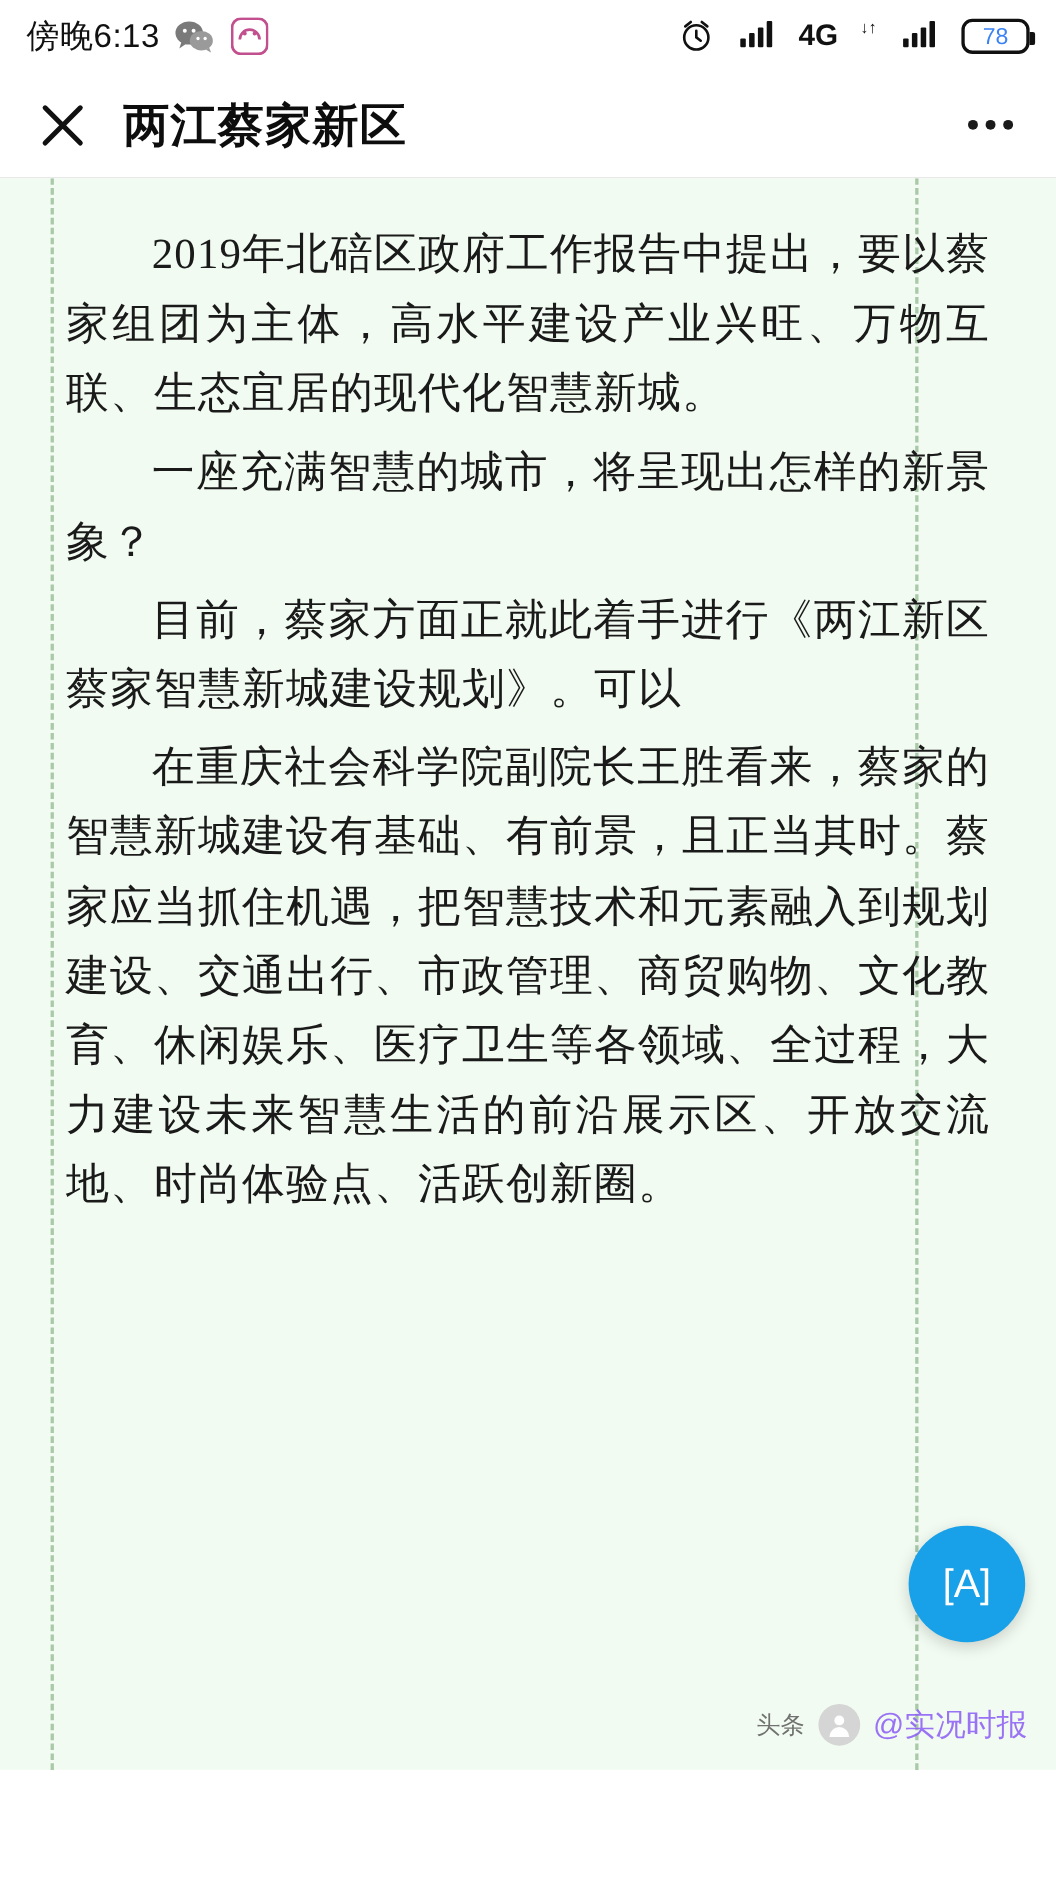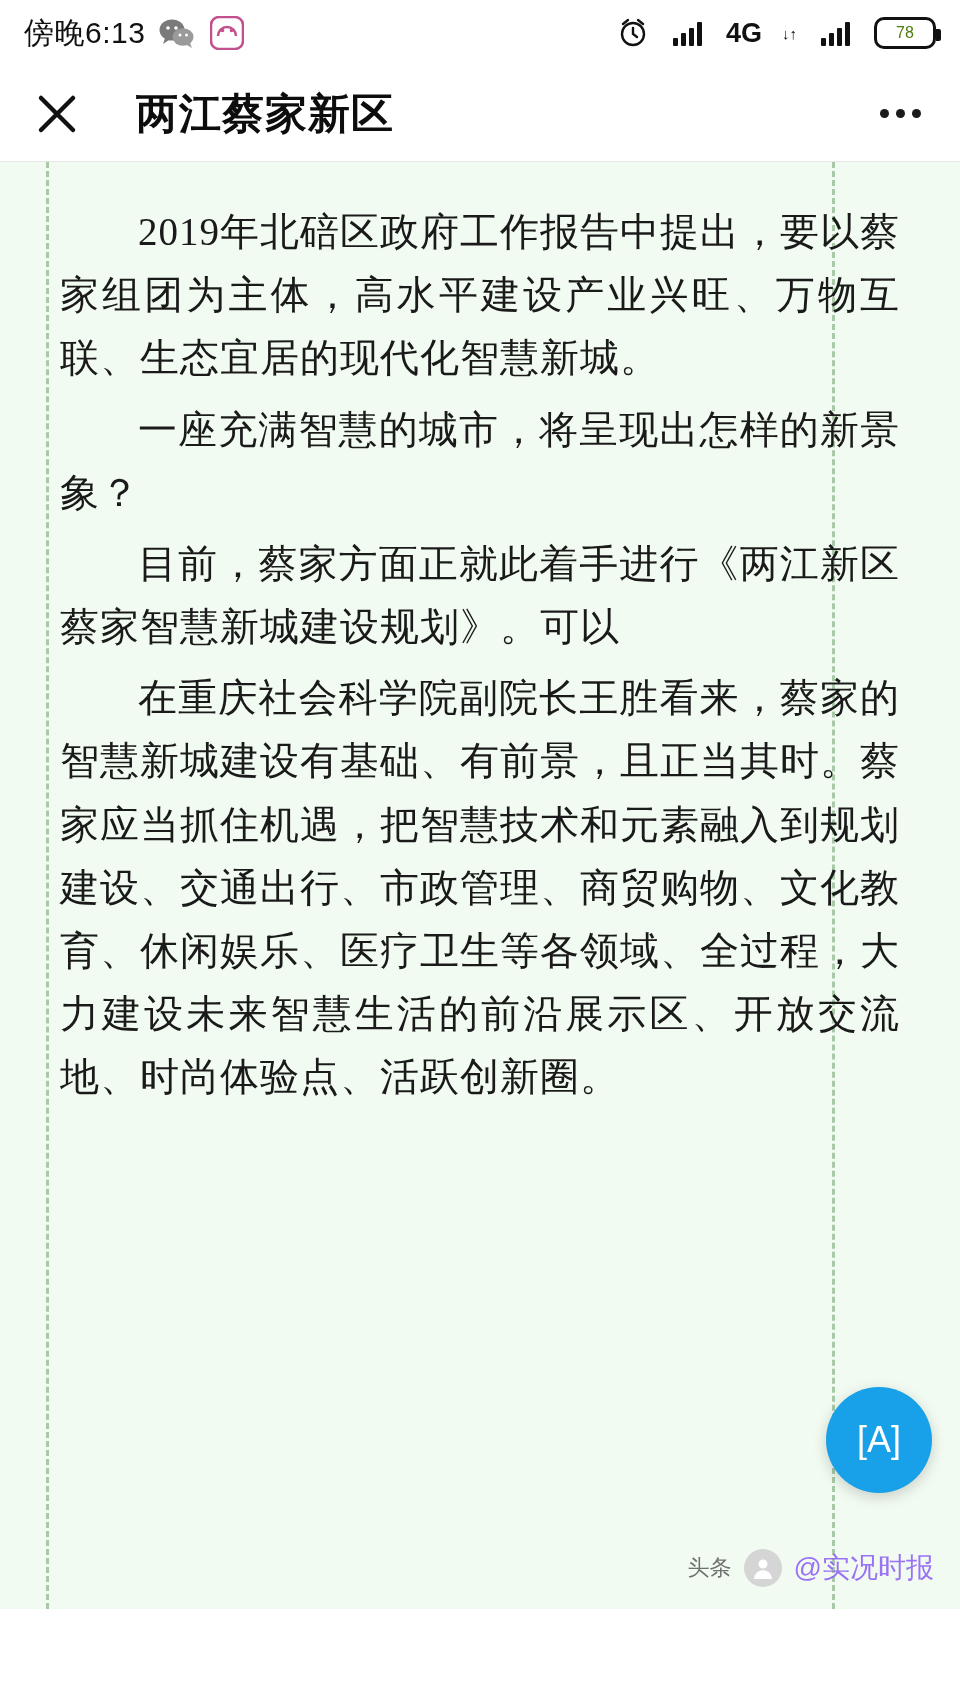--- a/index.html
+++ b/index.html
@@ -50,21 +50,20 @@
     justify-content: center;
   }
   .badge-wechat { background: #ffffff; }
   .badge-wechat svg { display: block; }
   .badge-pink {
     background: #ffffff;
     border-radius: 9px;
   }
   .status-right {
     display: flex;
-    align-items: center;
     gap: 24px;
   }
   .icon-alarm { display: block; }
   .signal {
     display: inline-flex;
     align-items: flex-end;
     gap: 3px;
     height: 26px;
   }
   .signal i {
@@ -102,35 +101,34 @@
     content: "";
     position: absolute;
     right: -8px;
     top: 9px;
     width: 5px;
     height: 12px;
     background: #111111;
     border-radius: 0 2px 2px 0;
   }
   .battery span {
-    font-size: 16px;
-    color: #4d7c0f;
+    font-size: 21px;
+    color: #3b82f6;
     line-height: 1;
   }
 
   
   .titlebar {
     height: 96px;
     flex: 0 0 96px;
     background: #ffffff;
     display: flex;
     align-items: center;
     padding: 0 30px;
     border-bottom: 1px solid #e6e6e6;
-    gap: 24px;
   }
   .close-btn {
     width: 54px;
     height: 54px;
     display: inline-flex;
     align-items: center;
     justify-content: center;
     cursor: pointer;
   }
   .page-title {

